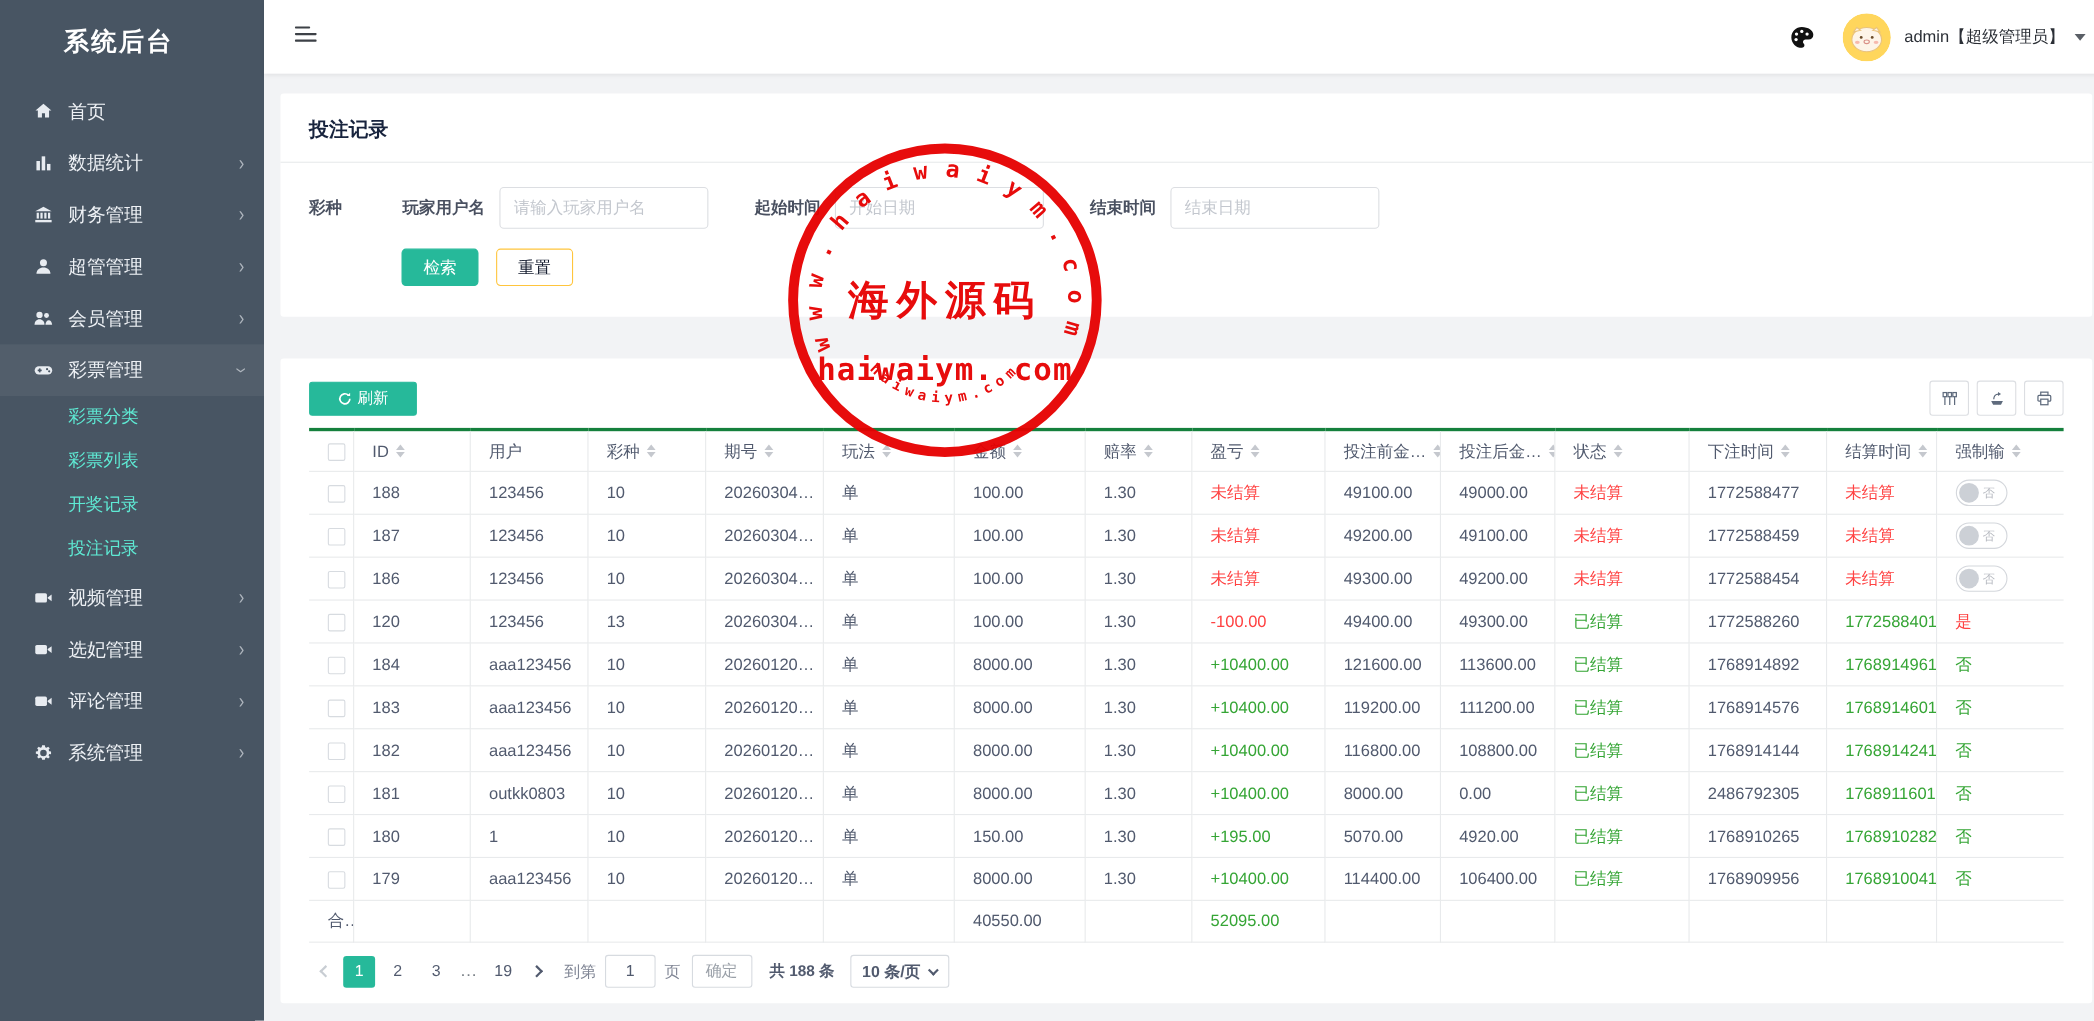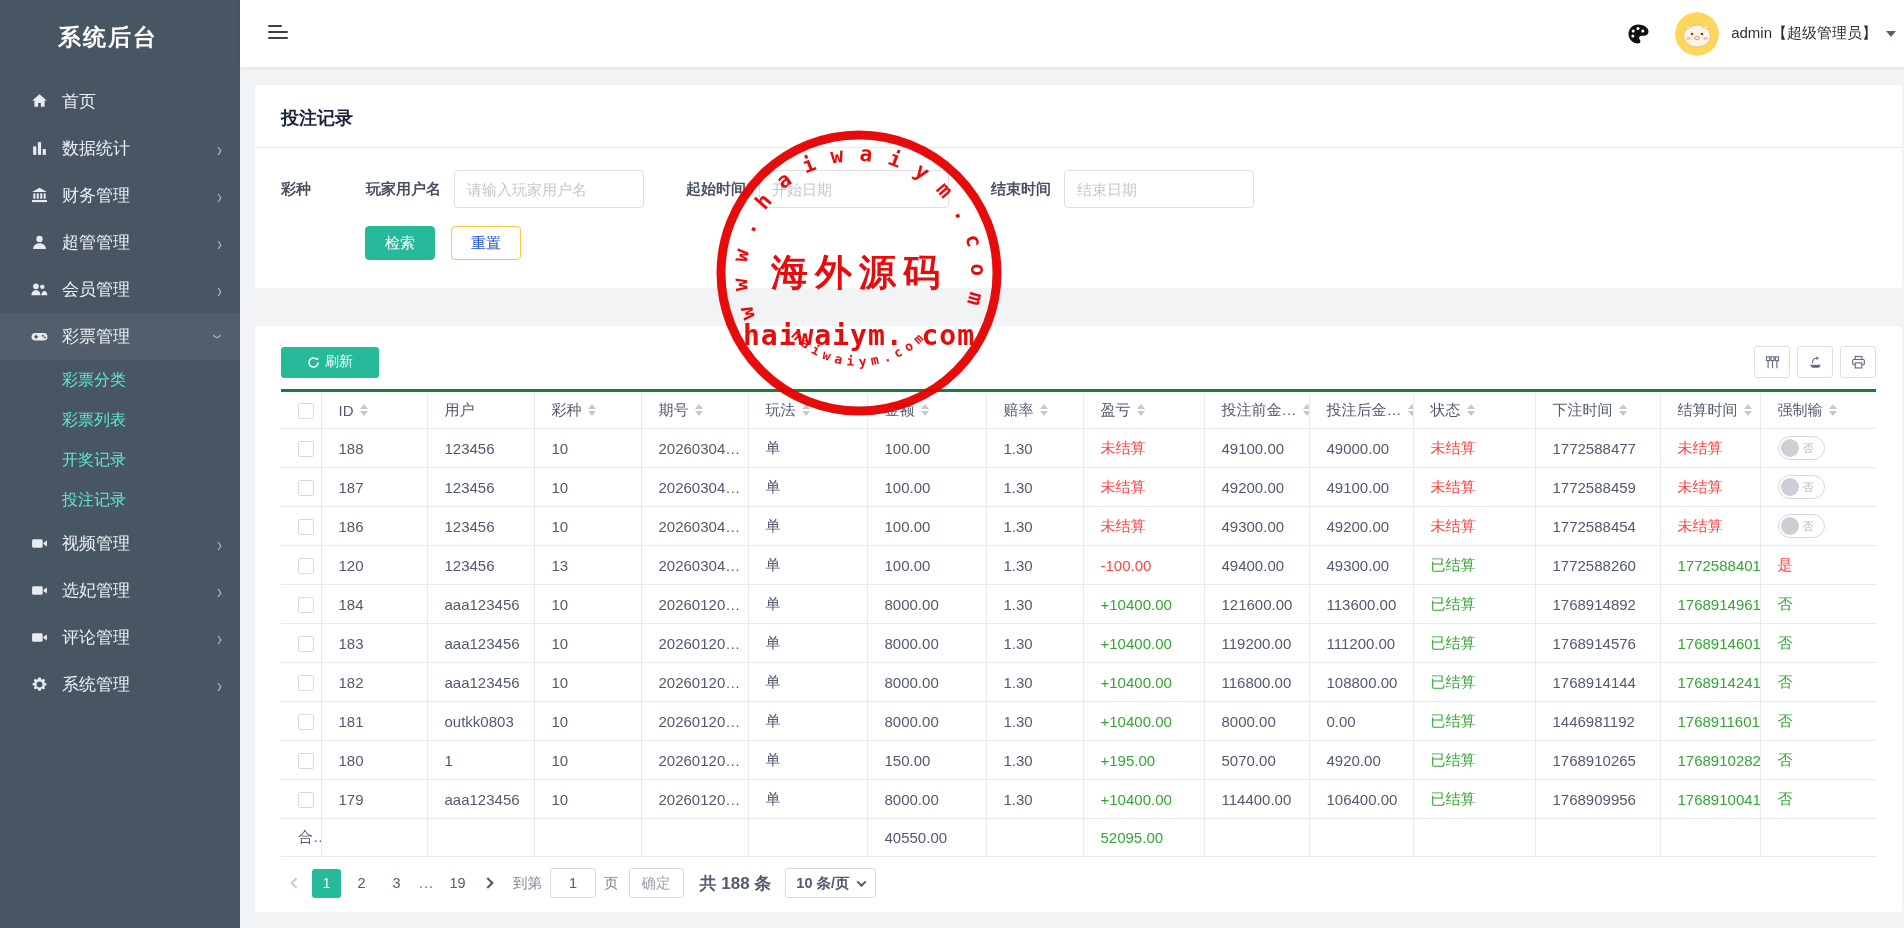--- a/index.html
+++ b/index.html
@@ -51,21 +51,21 @@
   .f-select .ph { color:#c3c7ce; font-size:15px; flex:1; }
   .sel-caret { width:0; height:0; border-left:5px solid transparent; border-right:5px solid transparent;
     border-top:6px solid #c3c7ce; }
   .f-input { width:190px; height:38px; border:1px solid #dcdee2; border-radius:4px; padding:0 12px;
     font-size:15px; color:#515a6e; outline:none; font-family:inherit; }
   .f-input::placeholder { color:#c3c7ce; }
   .btn-row { padding:14px 26px 28px 110px; display:flex; }
   .btn { height:34px; padding:0 19px; border-radius:4px; font-size:15px; cursor:pointer;
     border:1px solid transparent; font-family:inherit; }
   .btn-search { background:#26b99a; border-color:#26b99a; color:#fff; margin-right:16px; }
-  .btn-reset { background:#fff; border-color:#ffc53d; color:#1d4ed8; }
+  .btn-reset { background:#fff; border-color:#ffc53d; color:#0f172a; }
 
   .table-card { margin-top:38px; padding:20px 26px 14px; }
   .table-toolbar { display:flex; align-items:center; margin-bottom:11px; }
   .btn-refresh { height:31px; padding:0 25px; background:#26b99a; border:1px solid #26b99a; color:#fff;
     border-radius:3px; font-size:14px; cursor:pointer; display:inline-flex; align-items:center;
     font-family:inherit; }
   .btn-refresh svg { margin-right:5px; }
   .tool-icons { margin-left:auto; display:flex; }
   .ti { width:36px; height:32px; border:1px solid #dcdee2; border-radius:3px; margin-left:7px;
     display:inline-flex; align-items:center; justify-content:center; cursor:pointer; background:#fff; }
@@ -100,21 +100,21 @@
   .pg-btn { min-width:29px; height:29px; line-height:29px; text-align:center; border-radius:3px;
     font-size:14.5px; color:#515a6e; margin:0 3px; cursor:pointer; }
   .pg-btn.active { background:#26b99a; color:#fff; }
   .pg-dots { margin:0 4px; color:#7a8087; letter-spacing:2px; }
   .pg-text { color:#808695; font-size:14.5px; margin:0 8px 0 12px; }
   .pg-text.unit { margin:0 10px 0 8px; }
   .pg-input { width:46px; height:30px; border:1px solid #d7dbe0; border-radius:3px; text-align:center;
     font-size:14.5px; color:#515a6e; outline:none; font-family:inherit; }
   .pg-confirm { height:30px; line-height:28px; padding:0 12px; border:1px solid #d7dbe0; border-radius:3px;
     color:#9aa0a8; font-size:14.5px; cursor:pointer; }
-  .pg-total { color:#515a6e; font-size:17px; font-weight:700; margin:0 14px 0 16px; }
+  .pg-total { color:#515a6e; font-size:14px; font-weight:700; margin:0 14px 0 16px; }
   .pg-select { height:30px; display:inline-flex; align-items:center; border:1px solid #d7dbe0;
     border-radius:3px; padding:0 10px; font-size:14.5px; color:#515a6e; font-weight:700; cursor:pointer; }
   .sel-chev { width:7px; height:7px; border-right:2px solid #515a6e; border-bottom:2px solid #515a6e;
     transform:rotate(45deg) translate(-1px,-1px); margin-left:8px; }
 
   
   .stamp { position:absolute; left:709px; top:123px; width:300px; height:300px; z-index:50;
     pointer-events:none; opacity:.95; }
   .st-ring { font-size:21px; font-weight:700; letter-spacing:15px; fill:#e60000;
     font-family:"DejaVu Sans Mono","Liberation Mono",monospace; }
@@ -602,21 +602,21 @@
                 <td><span class="">outkk0803</span></td>
                 <td><span class="">10</span></td>
                 <td><span class="">20260120…</span></td>
                 <td><span class="">单</span></td>
                 <td><span class="">8000.00</span></td>
                 <td><span class="">1.30</span></td>
                 <td><span class="c-green">+10400.00</span></td>
                 <td><span class="">8000.00</span></td>
                 <td><span class="">0.00</span></td>
                 <td><span class="c-green">已结算</span></td>
-                <td><span class="">1446981192</span></td>
+                <td><span class="">2486792305</span></td>
                 <td><span class="c-green">1768911601</span></td>
                 <td><span class="c-green">否</span></td>
               </tr>
               <tr>
                 <td><span class="cb"></span></td>
                 <td><span class="">180</span></td>
                 <td><span class="">1</span></td>
                 <td><span class="">10</span></td>
                 <td><span class="">20260120…</span></td>
                 <td><span class="">单</span></td>

